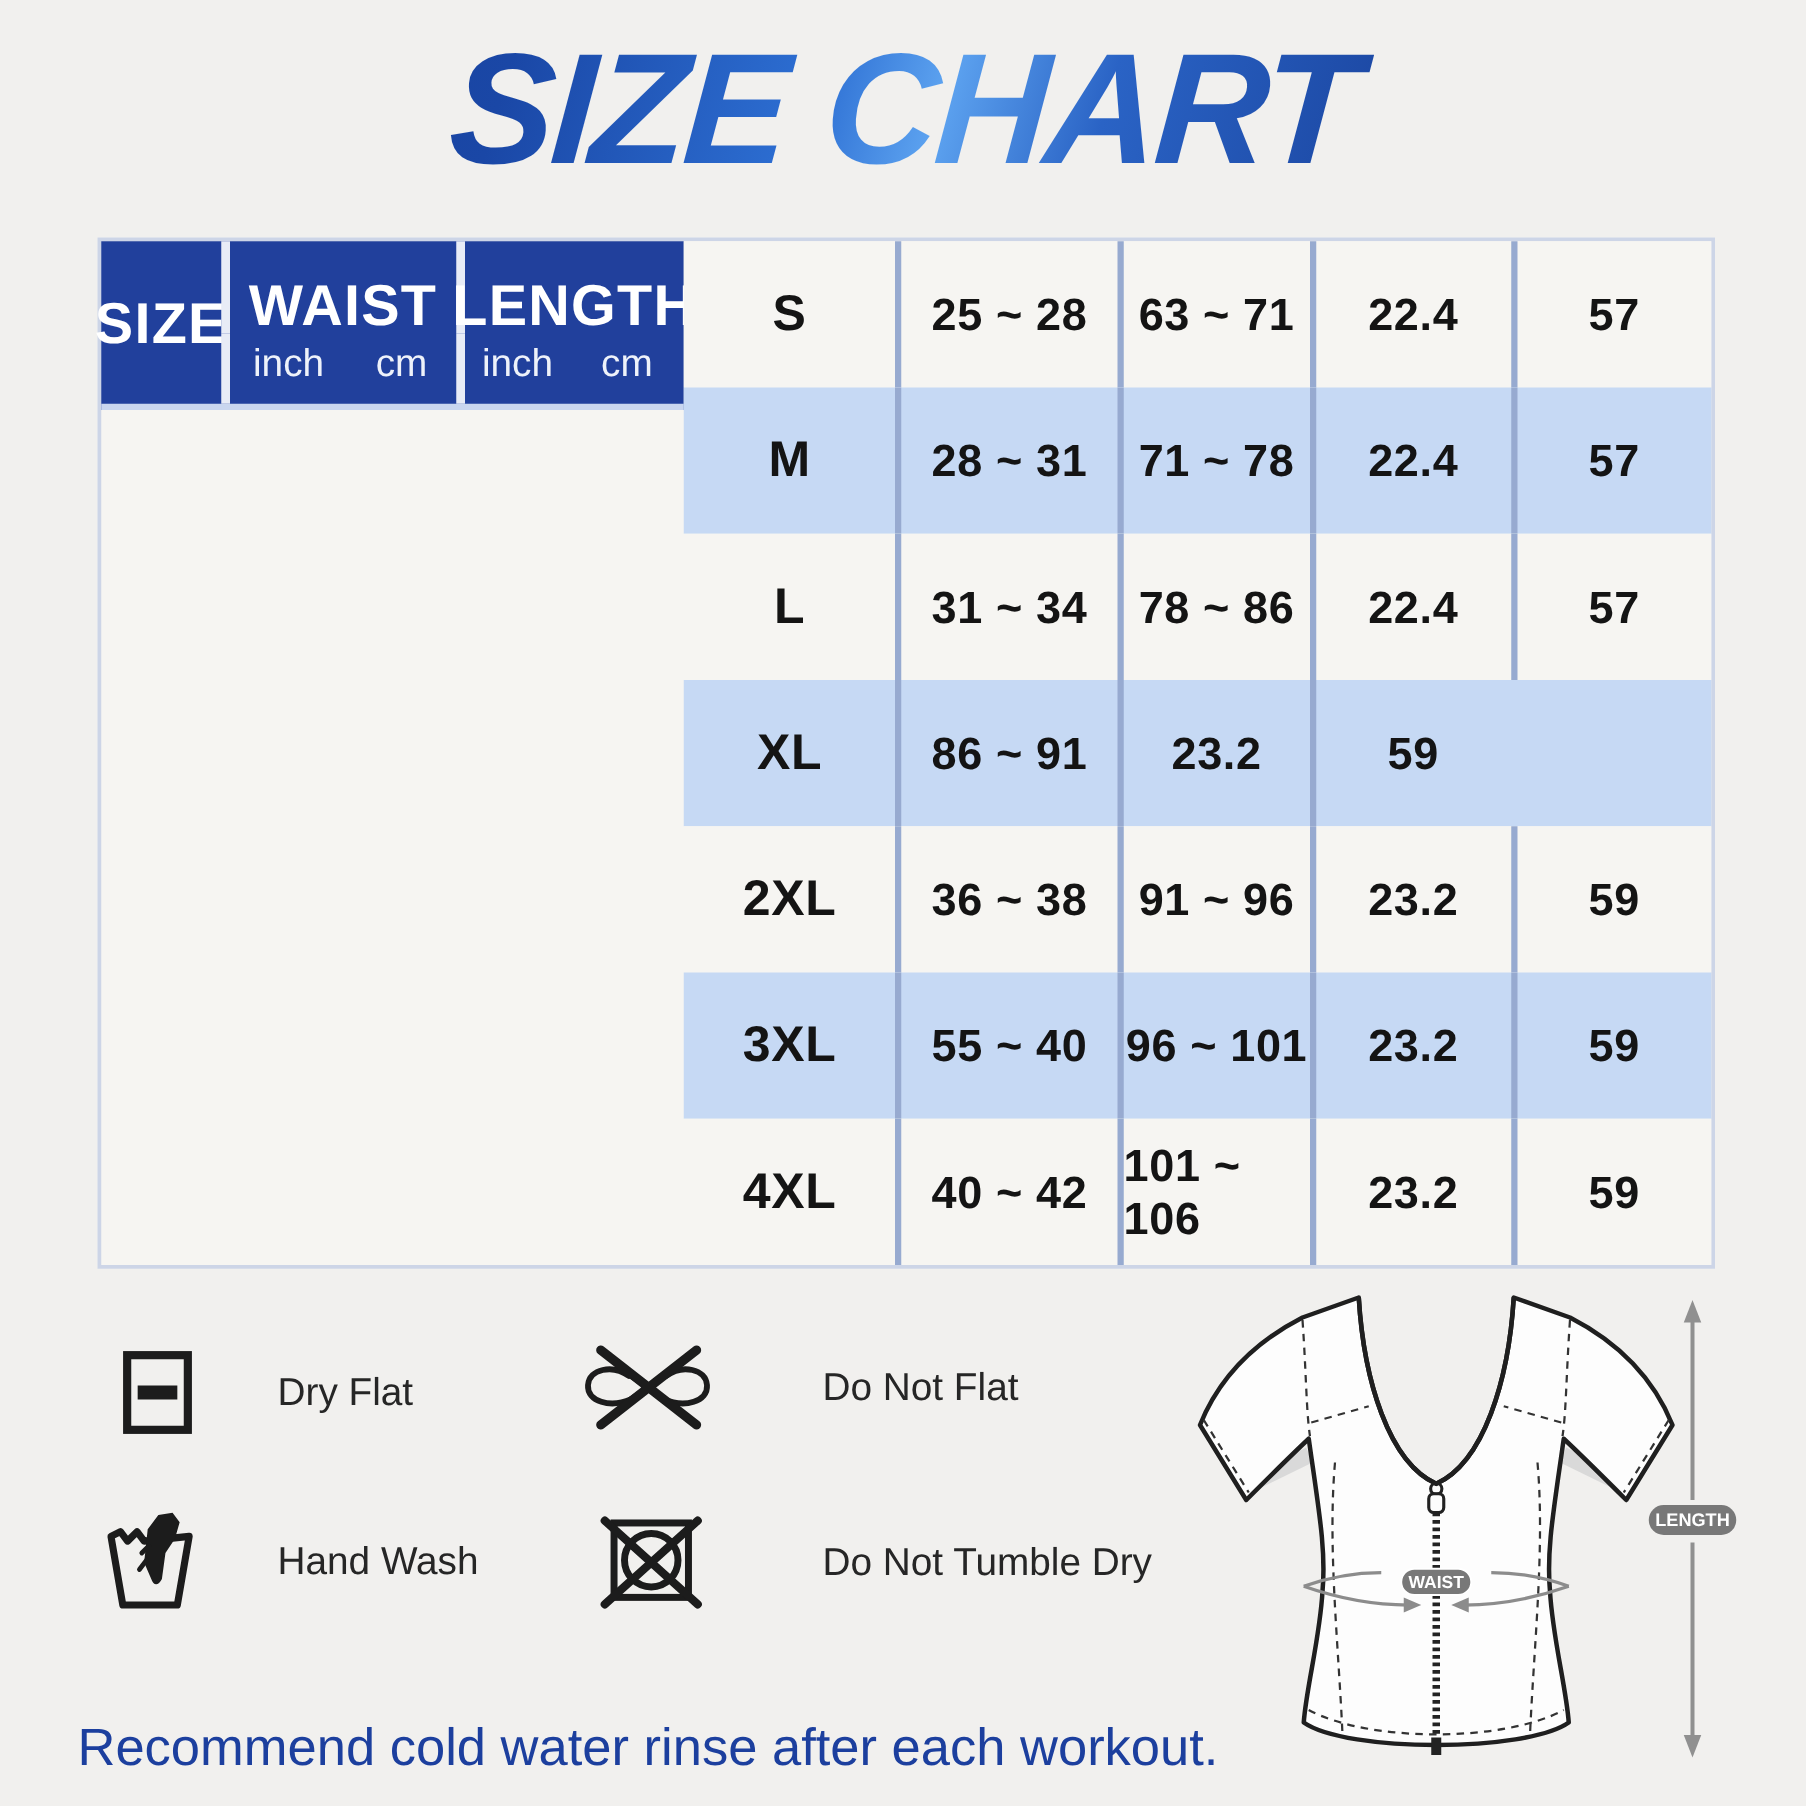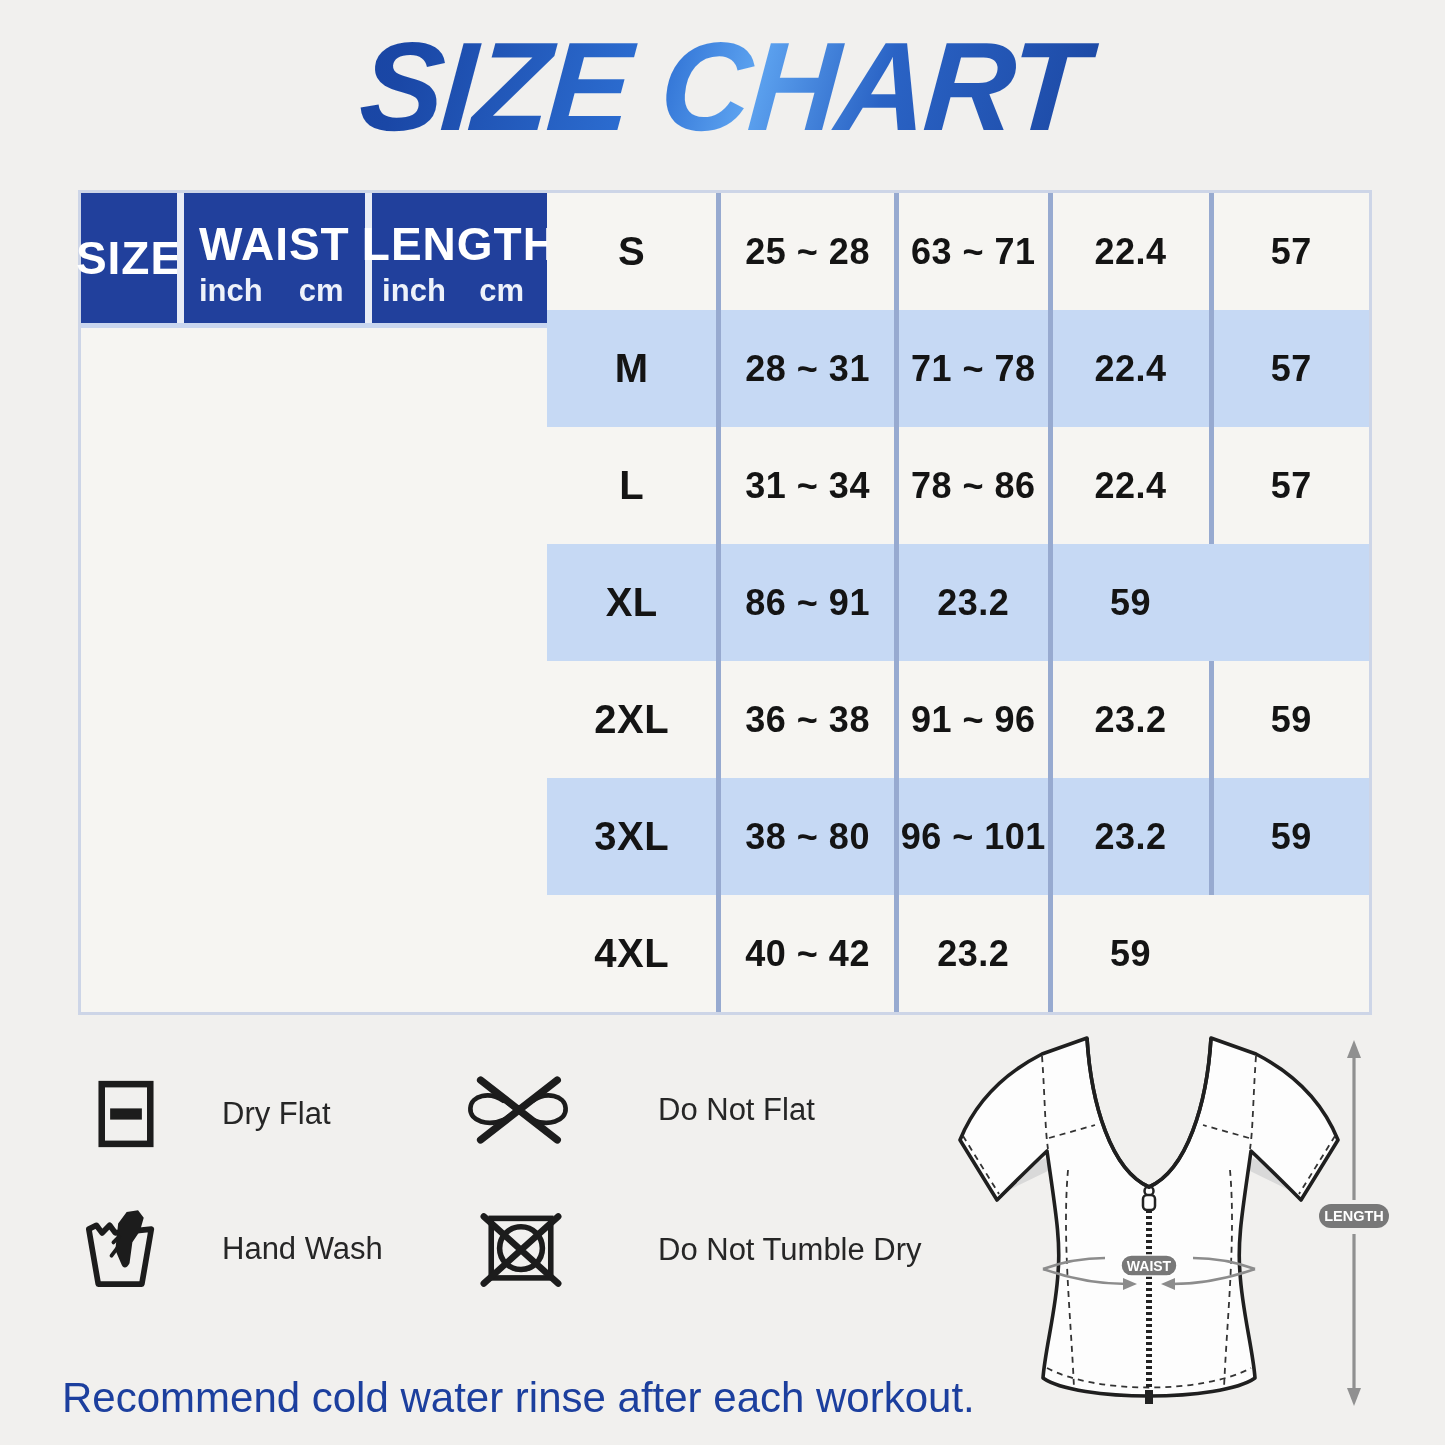--- a/index.html
+++ b/index.html
@@ -28,21 +28,21 @@
     grid-template-columns:20.6% 21.6% 18.7% 19.6% 19.5%;
     grid-template-rows:74px 56px;
     background:#21409c; border-bottom:5px solid #c9d6ef;
     color:#ffffff;
   }
   .hcell{display:flex; justify-content:center;}
   .h-size{grid-area:1/1/3/2; align-items:center; font-size:46px; font-weight:bold; letter-spacing:1px;}
   .h-group{align-items:flex-end; font-size:46px; font-weight:bold; letter-spacing:1px; line-height:0.95;}
   .h-waist{grid-area:1/2/2/4;}
   .h-length{grid-area:1/4/2/6;}
-  .h-unit{align-items:flex-start; font-size:31px; font-weight:700; color:#eef2fa; padding-top:6px;}
+  .h-unit{align-items:flex-start; font-size:31px; font-weight:400; color:#eef2fa; padding-top:6px;}
   .u0{grid-area:2/2/3/3;} .u1{grid-area:2/3/3/4;} .u2{grid-area:2/4/3/5;} .u3{grid-area:2/5/3/6;}
   .gapL{border-left:7px solid #e8ecf6;}
   .tbody{flex:1; display:flex; flex-direction:column;}
   .trow{
     flex:1; display:grid;
     grid-template-columns:20.6% 21.6% 18.7% 19.6% 19.5%;
   }
   .row-light{background:#f6f5f2;}
   .row-blue{background:#c6d9f4;}
   .tcell{
@@ -111,28 +111,29 @@
         </div>
         <div class="trow row-light">
           <div class="tcell c0">2XL</div>
           <div class="tcell c1">36 ~ 38</div>
           <div class="tcell c2">91 ~ 96</div>
           <div class="tcell c3">23.2</div>
           <div class="tcell c4">59</div>
         </div>
         <div class="trow row-blue">
           <div class="tcell c0">3XL</div>
-          <div class="tcell c1">38 ~ 80</div>
+          <div class="tcell c1">55 ~ 40</div>
           <div class="tcell c2">96 ~ 101</div>
           <div class="tcell c3">23.2</div>
           <div class="tcell c4">59</div>
         </div>
         <div class="trow row-light">
           <div class="tcell c0">4XL</div>
           <div class="tcell c1">40 ~ 42</div>
+          <div class="tcell c2">101 ~ 106</div>
           <div class="tcell c3">23.2</div>
           <div class="tcell c4">59</div>
         </div>
       </div>
   </div>
 
   <div>
 
     <div class="care-item" style="left:98px; top:1080px;">
       <svg class="ci" width="56" height="68" viewBox="0 0 60 72">

